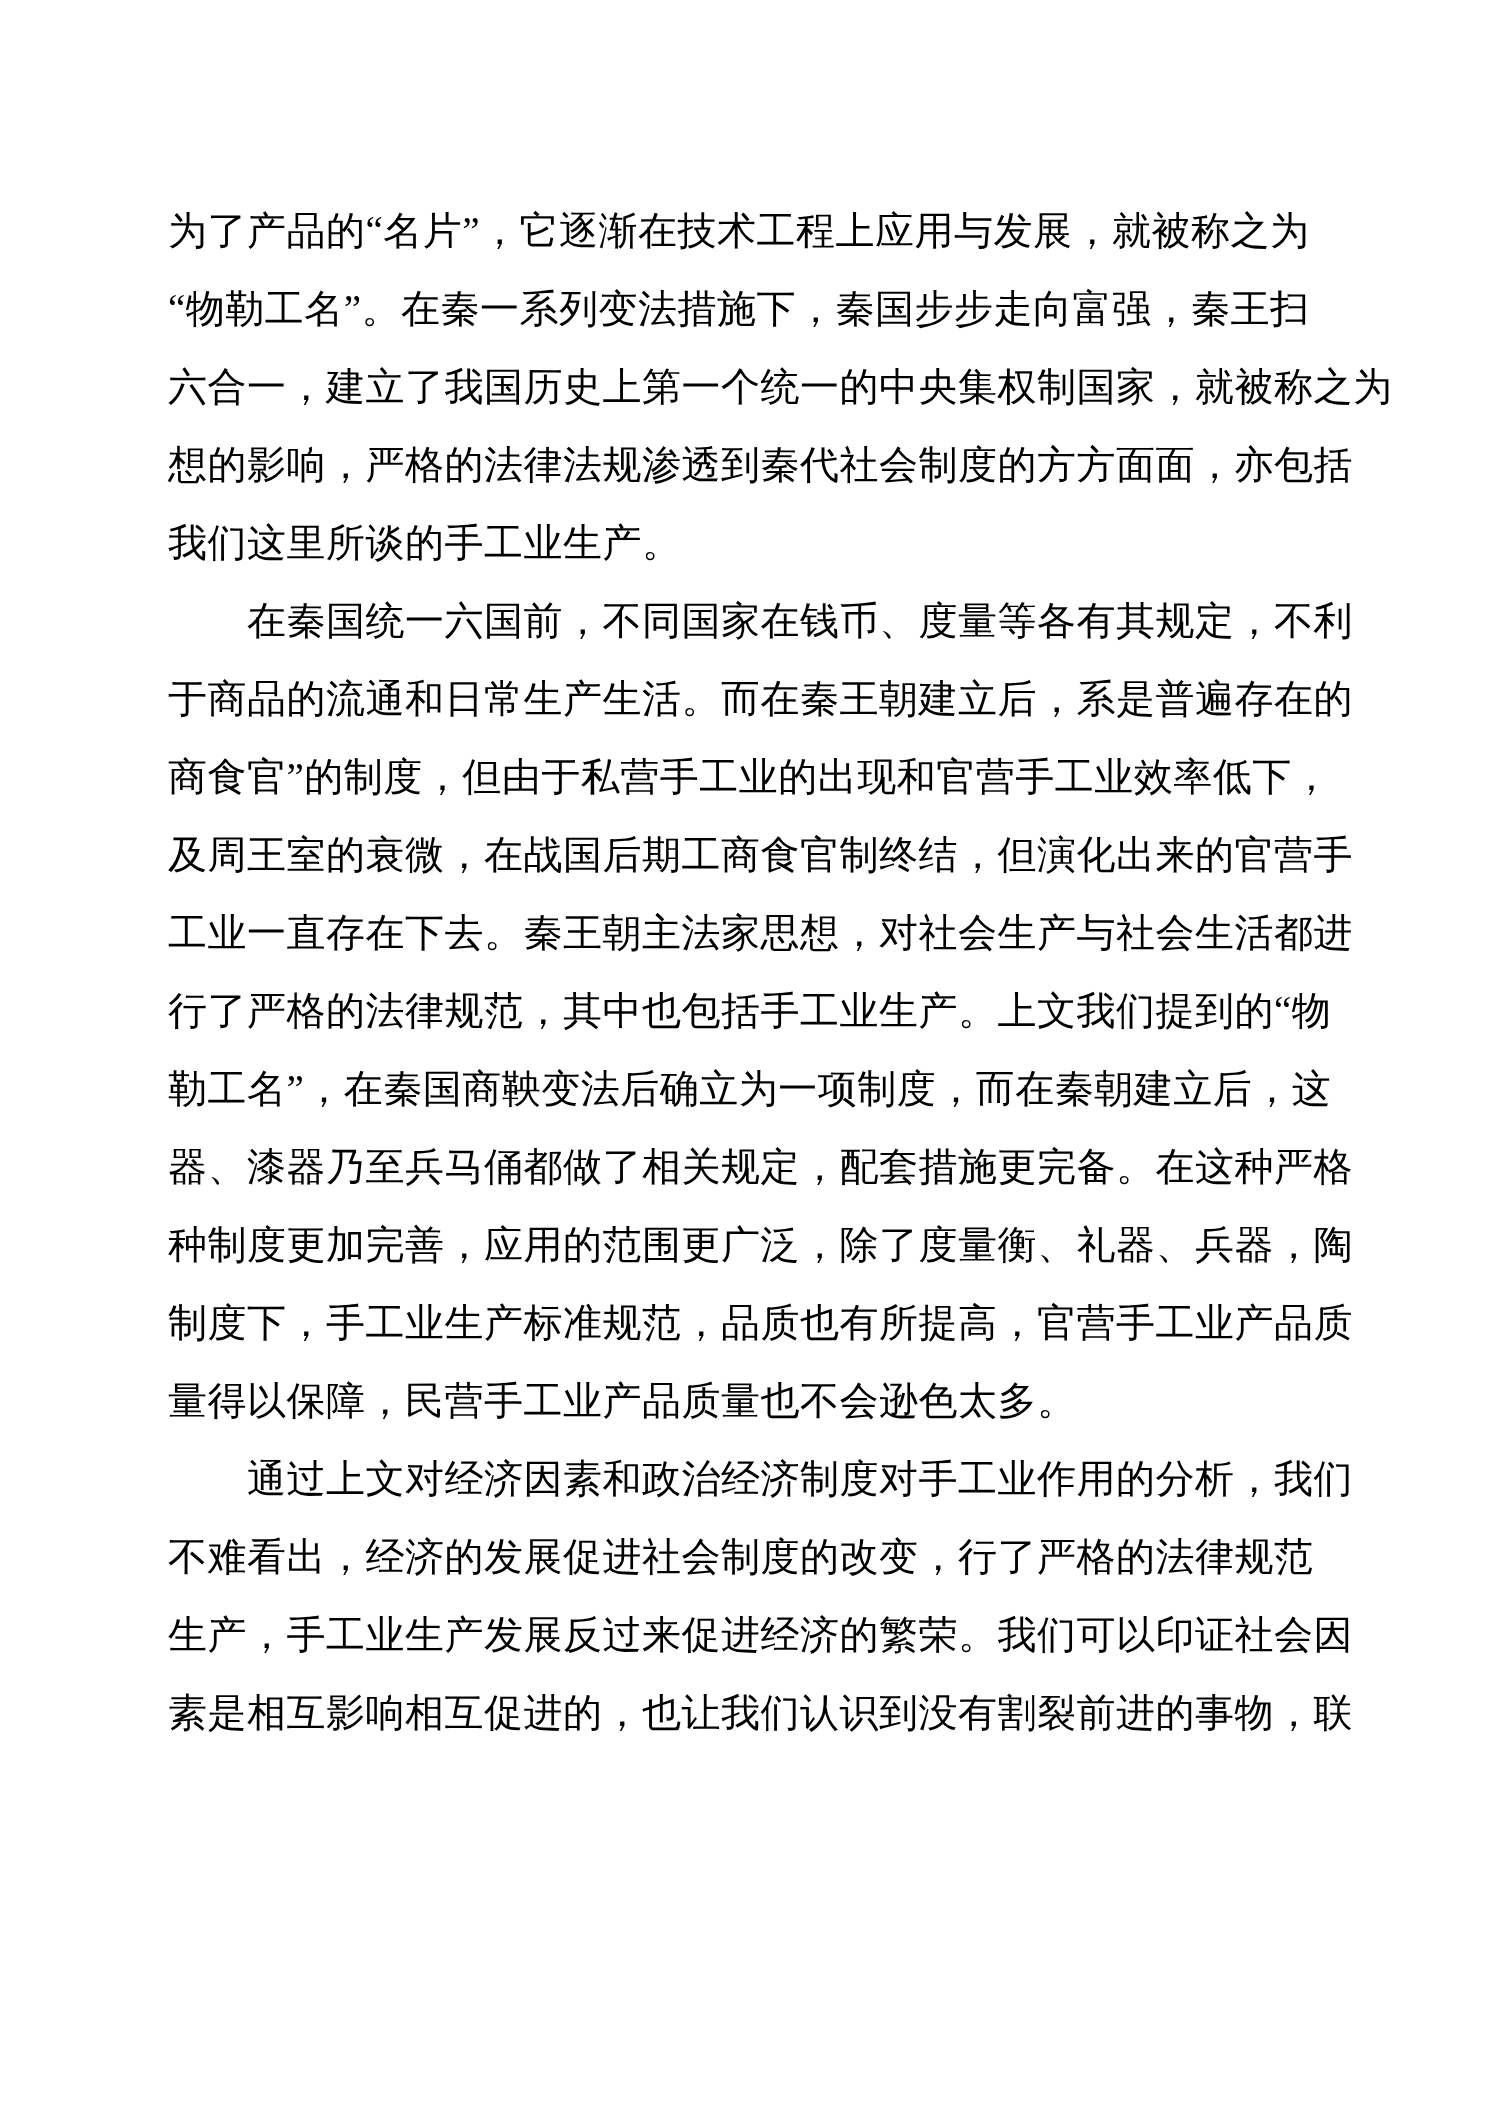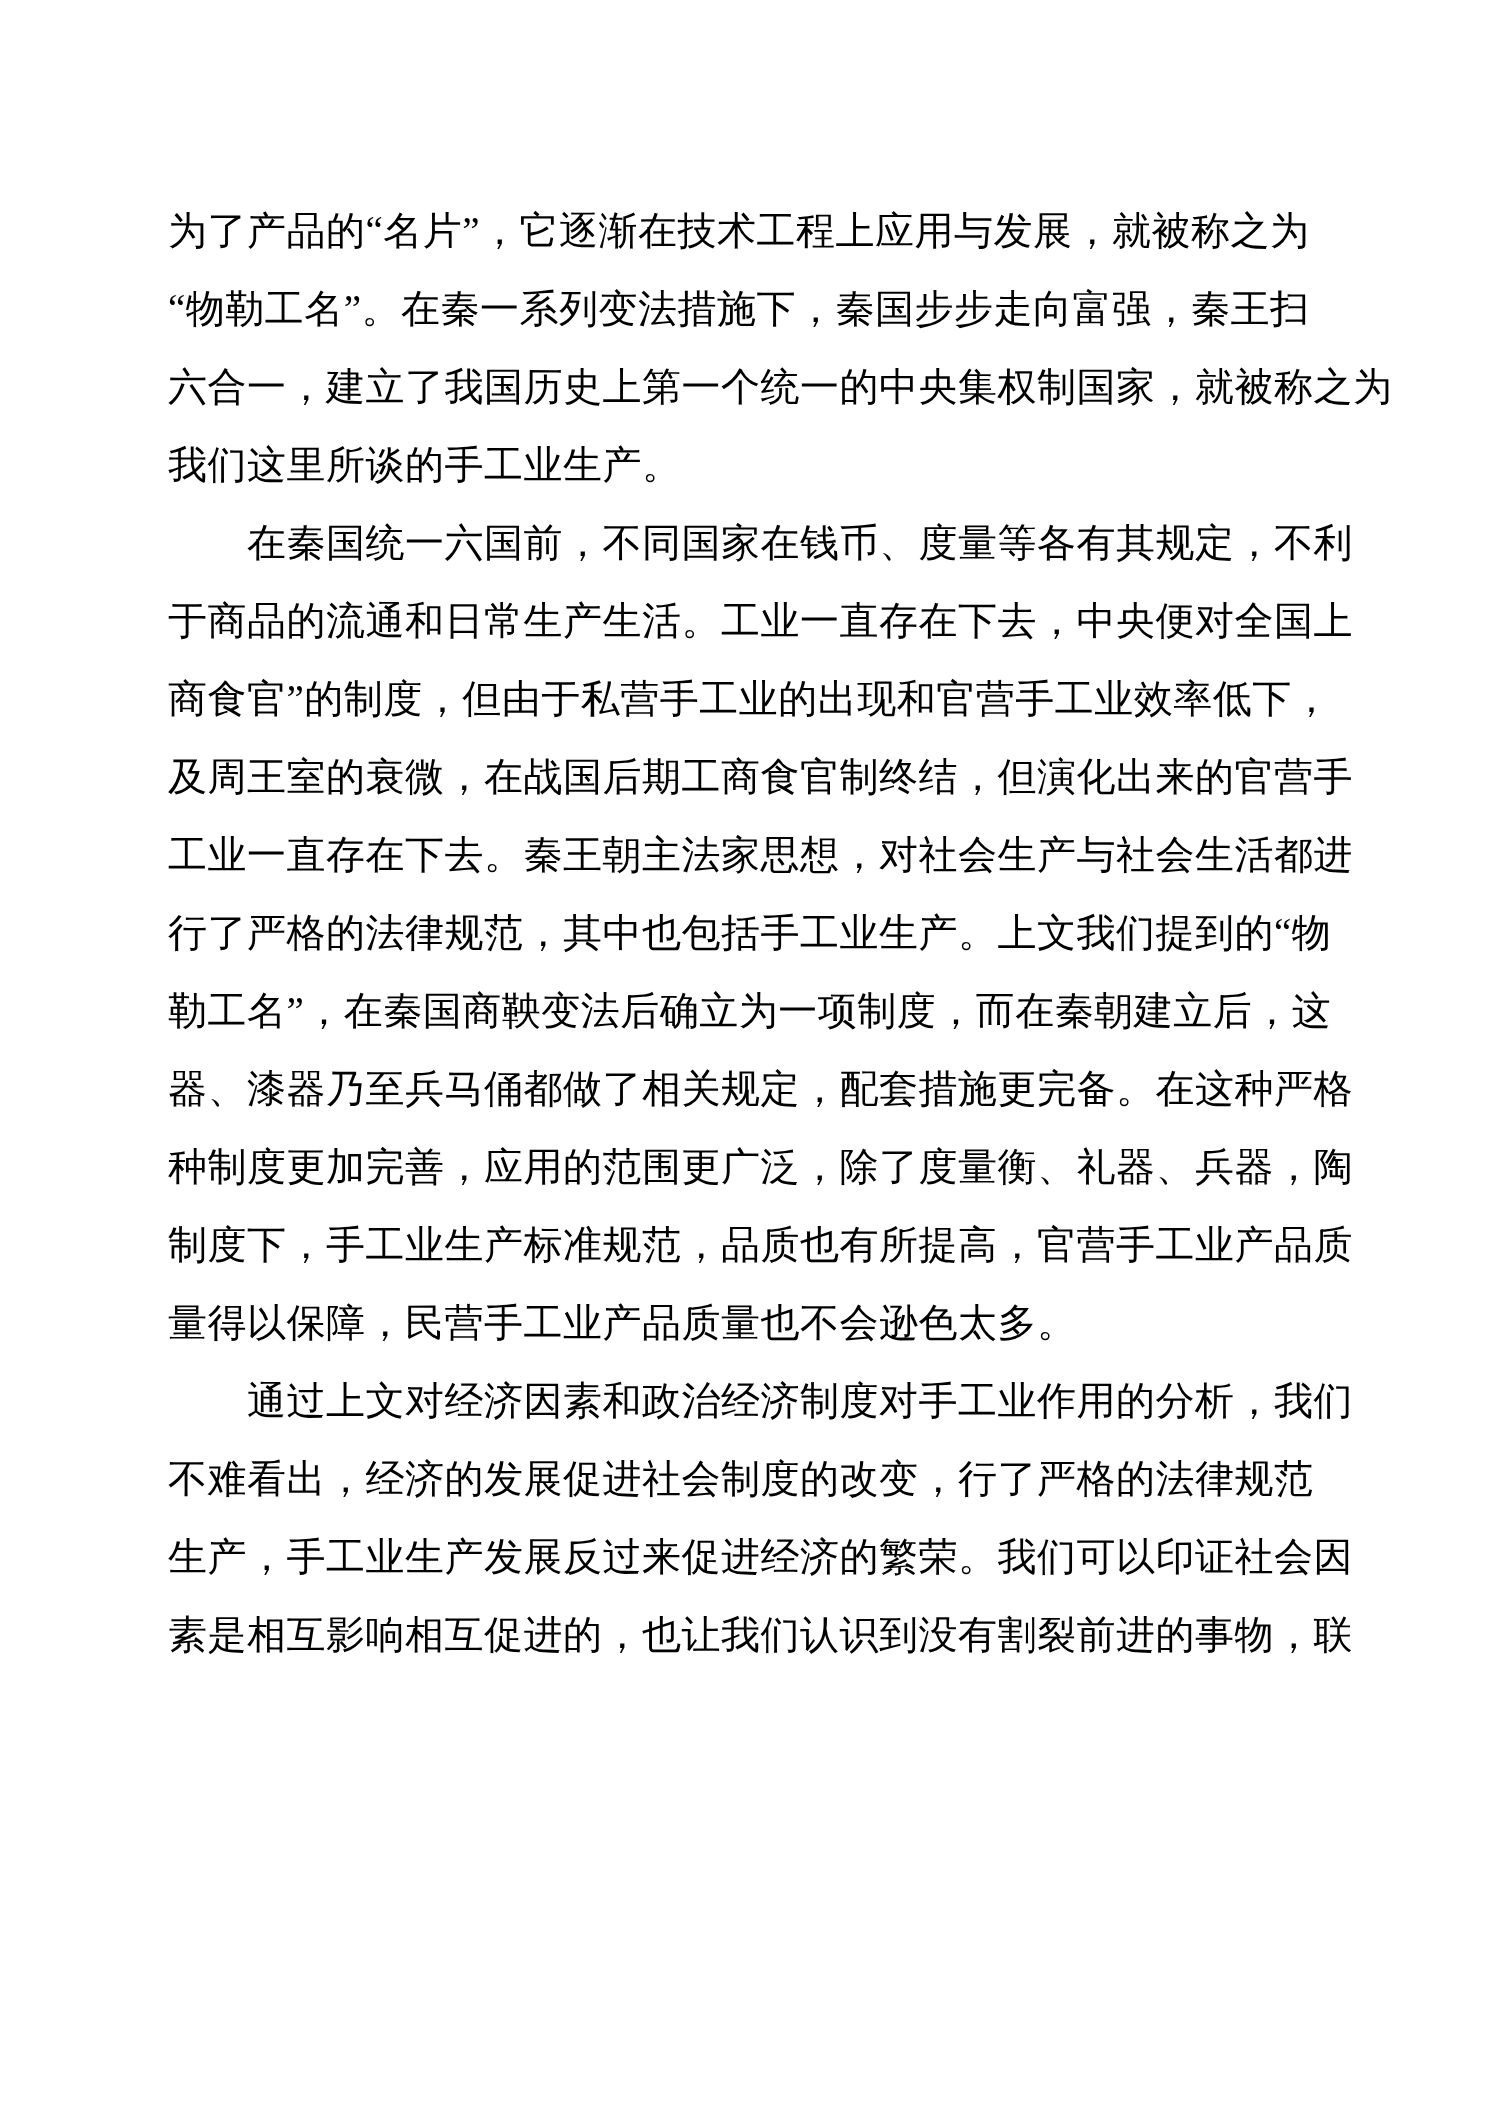--- a/index.html
+++ b/index.html
@@ -39,26 +39,27 @@
 </head>
 <body>
 
 <div class="page">
   <div class="textblock">
 
     <div class="para">
       <div class="line">为了产品的“名片”，它逐渐在技术工程上应用与发展，就被称之为</div>
       <div class="line">“物勒工名”。在秦一系列变法措施下，秦国步步走向富强，秦王扫</div>
       <div class="line">六合一，建立了我国历史上第一个统一的中央集权制国家，就被称之为</div>
+      <div class="line">想的影响，严格的法律法规渗透到秦代社会制度的方方面面，亦包括</div>
       <div class="line">我们这里所谈的手工业生产。</div>
     </div>
 
     <div class="para">
       <div class="line">　　在秦国统一六国前，不同国家在钱币、度量等各有其规定，不利</div>
-      <div class="line">于商品的流通和日常生产生活。工业一直存在下去，中央便对全国上</div>
+      <div class="line">于商品的流通和日常生产生活。而在秦王朝建立后，系是普遍存在的</div>
       <div class="line">商食官”的制度，但由于私营手工业的出现和官营手工业效率低下，</div>
       <div class="line">及周王室的衰微，在战国后期工商食官制终结，但演化出来的官营手</div>
       <div class="line">工业一直存在下去。秦王朝主法家思想，对社会生产与社会生活都进</div>
       <div class="line">行了严格的法律规范，其中也包括手工业生产。上文我们提到的“物</div>
       <div class="line">勒工名”，在秦国商鞅变法后确立为一项制度，而在秦朝建立后，这</div>
       <div class="line">器、漆器乃至兵马俑都做了相关规定，配套措施更完备。在这种严格</div>
       <div class="line">种制度更加完善，应用的范围更广泛，除了度量衡、礼器、兵器，陶</div>
       <div class="line">制度下，手工业生产标准规范，品质也有所提高，官营手工业产品质</div>
       <div class="line">量得以保障，民营手工业产品质量也不会逊色太多。</div>
     </div>

